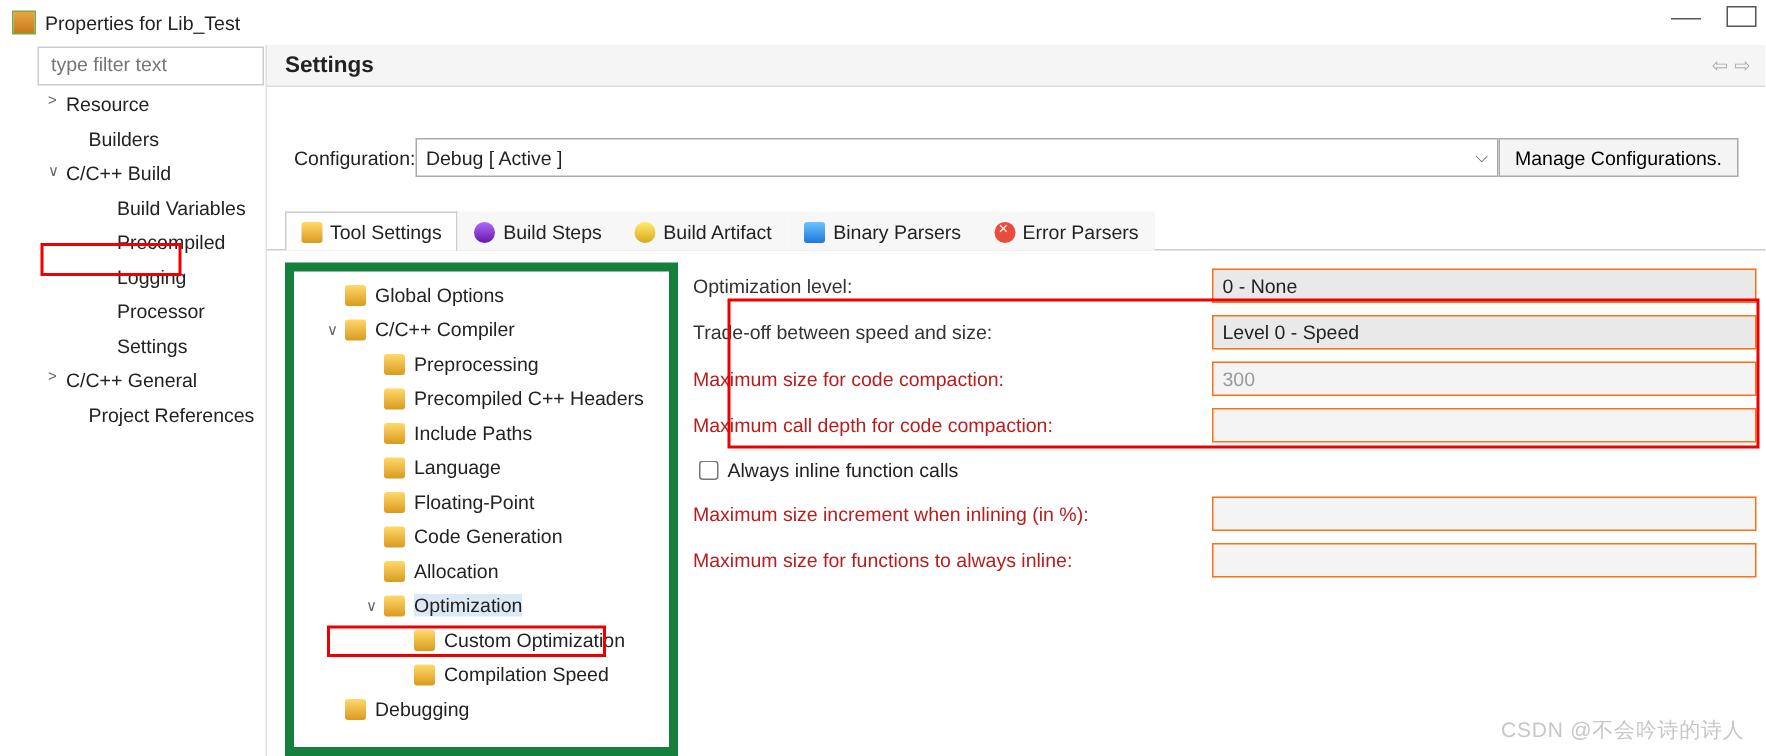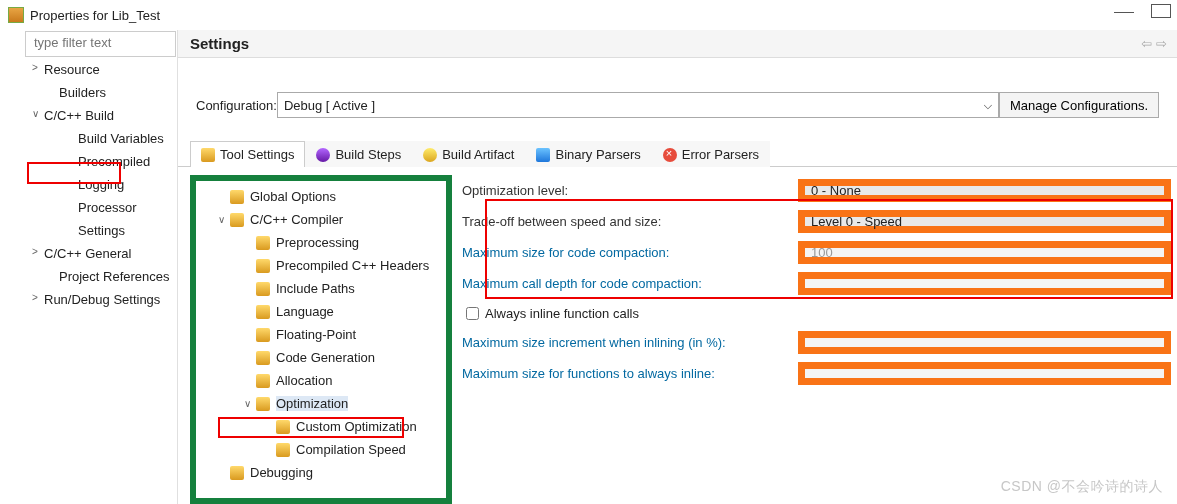--- a/index.html
+++ b/index.html
@@ -49,24 +49,24 @@
 .tab-icon.err::after{content:"×";color:#fff;font-size:11px;position:absolute;left:3px;top:-1px;}
 .tabcontent { flex:1; display:flex; padding:8px 0 0 12px; }
 .tooltree { width:262px; border:6px solid #15803d; padding:4px 0; overflow:hidden; }
 .tt-node { display:flex; align-items:center; height:23px; padding-left:8px; }
 .tt-node.l1 { padding-left:22px; }
 .tt-node.l2 { padding-left:48px; }
 .tt-node.l3 { padding-left:68px; }
 .tt-icon { width:14px; height:14px; margin-right:6px; background:linear-gradient(#ffd96b,#d99a1f); border-radius:2px; }
 .tt-node.selected span.tt-label { background:#dde8f5; }
 .rightform { flex:1; padding:0 0 0 10px; }
-.form-row { display:flex; align-items:center; height:31px; gap:6px; }
+.form-row { display:flex; align-items:center; height:31px; gap:16px; }
 .form-row label { width:330px; color:#333; }
-.form-row.disabled label { color:#0369a1; }
-.form-input { flex:1; height:23px; border:7px solid #f97316; background:#e9e9e9; padding:0 6px; display:flex; align-items:center; margin-right:6px; }
+.form-row.disabled label { color:#b91c1c; }
+.form-input { flex:1; height:23px; border:1px solid #f97316; background:#e9e9e9; padding:0 6px; display:flex; align-items:center; margin-right:6px; }
 .form-input.enabled { background:#e9e9e9; }
 .form-input.dis { background:#f4f4f4; color:#999; }
 .checkbox-row { display:flex; align-items:center; height:28px; }
 .checkbox-row input { margin-right:6px; }
 .watermark { position:absolute; right:14px; bottom:8px; color:#c7c7c7; font-size:14px; letter-spacing:0.5px; }
 </style>
 </head>
 <body>
 
 <div class="window-title">
@@ -121,24 +121,20 @@
           <span>Settings</span>
         </div>
         <div class="tree-node l0">
           <span class="arrow closed"></span>
           <span>C/C++ General</span>
         </div>
         <div class="tree-node l1">
           <span class="arrow none"></span>
           <span>Project References</span>
         </div>
-        <div class="tree-node l0">
-          <span class="arrow closed"></span>
-          <span>Run/Debug Settings</span>
-        </div>
       </div>
   </div>
 
   <div class="content">
     <div class="header">
       <h2>Settings</h2>
       <div class="hdr-arrows">
         <span>⇦</span>
         <span>⇨</span>
       </div>
@@ -247,21 +243,21 @@
           <div class="form-row">
             <label>Optimization level:</label>
             <div class="form-input enabled">0 - None</div>
           </div>
           <div class="form-row">
             <label>Trade-off between speed and size:</label>
             <div class="form-input enabled">Level 0 - Speed</div>
           </div>
           <div class="form-row disabled">
             <label>Maximum size for code compaction:</label>
-            <div class="form-input dis">100</div>
+            <div class="form-input dis">300</div>
           </div>
           <div class="form-row disabled">
             <label>Maximum call depth for code compaction:</label>
             <div class="form-input dis"></div>
           </div>
           <div class="checkbox-row">
             <input type="checkbox" style="">
             <span>Always inline function calls</span>
           </div>
           <div class="form-row disabled">

